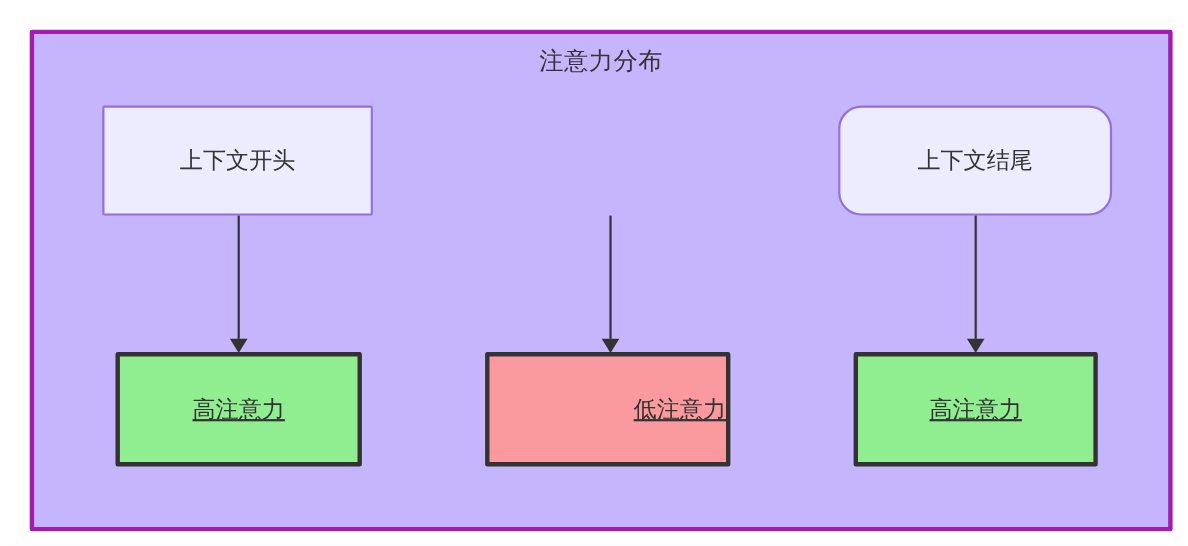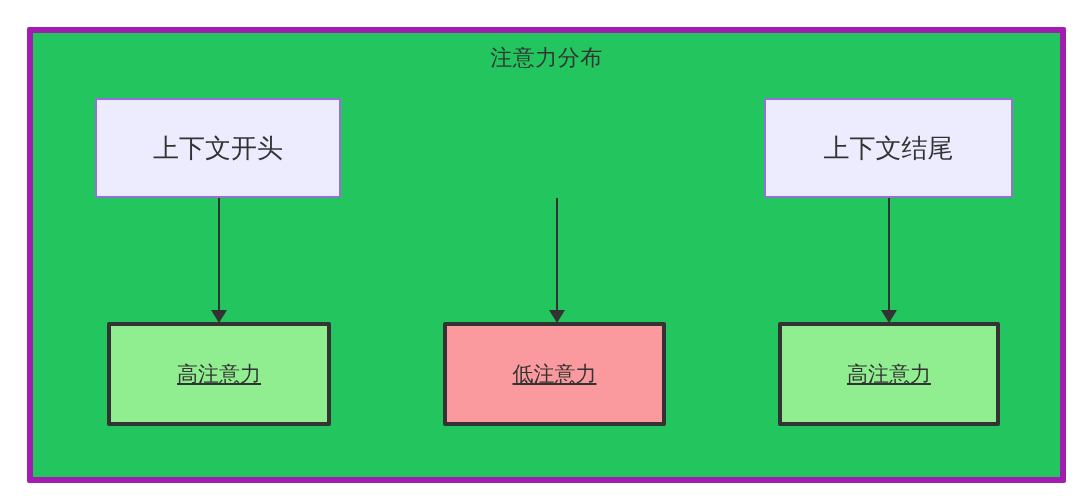--- a/index.html
+++ b/index.html
@@ -25,22 +25,22 @@
   }
 
   
   .subgraph {
     position: absolute;
     left: 27px;
     top: 27px;
     width: 1039px;
     height: 456px;
     box-sizing: border-box;
-    background: #22c55e;
-    border: 6px solid #a21caf;
+    background: #c4b5fd;
+    border: 4px solid #a21caf;
     border-radius: 2px;
   }
 
   .subgraph-title {
     position: absolute;
     left: 0;
     top: 12px;
     width: 100%;
     text-align: center;
     font-size: 22px;
@@ -53,42 +53,42 @@
   
   .node-top {
     position: absolute;
     box-sizing: border-box;
     background: #ececfe;
     border: 2px solid #9370db;
     border-radius: 2px;
     display: flex;
     align-items: center;
     justify-content: center;
-    font-size: 26px;
+    font-size: 21px;
     color: #333333;
     white-space: nowrap;
     text-align: center;
   }
 
   
   .node-bottom {
     position: absolute;
     box-sizing: border-box;
     border: 4px solid #333333;
     border-radius: 2px;
     display: flex;
     align-items: center;
     justify-content: center;
     font-size: 21px;
     color: #333333;
     white-space: nowrap;
     text-decoration: underline;
   }
   .fill-high { background: #90ee90; }
-  .fill-low  { background: #fa9a9e; }
+  .fill-low  { background: #fa9a9e; justify-content: flex-end; }
 
   
   .edge {
     position: absolute;
   }
   .edge-line {
     position: absolute;
     width: 2px;
     background: #333333;
     left: 0;
@@ -111,21 +111,21 @@
 
   <div class="subgraph">
 
     <div class="subgraph-title">注意力分布</div>
 
     <div class="node-top" style="left:62px; top:65px; width:246px; height:100px;">
       <span>上下文开头</span>
     </div>
 
 
-    <div class="node-top" style="left:731px; top:65px; width:249px; height:100px;">
+    <div class="node-top" style="left:731px; top:65px; width:249px; height:100px;border-radius:21px;">
       <span>上下文结尾</span>
     </div>
 
     <div class="edge" style="left:185px; top:165px;">
       <div class="edge-line" style="height:112px;"></div>
       <div class="edge-head" style="top:112px;"></div>
     </div>
 
     <div class="edge" style="left:523px; top:165px;">
       <div class="edge-line" style="height:112px;"></div>

